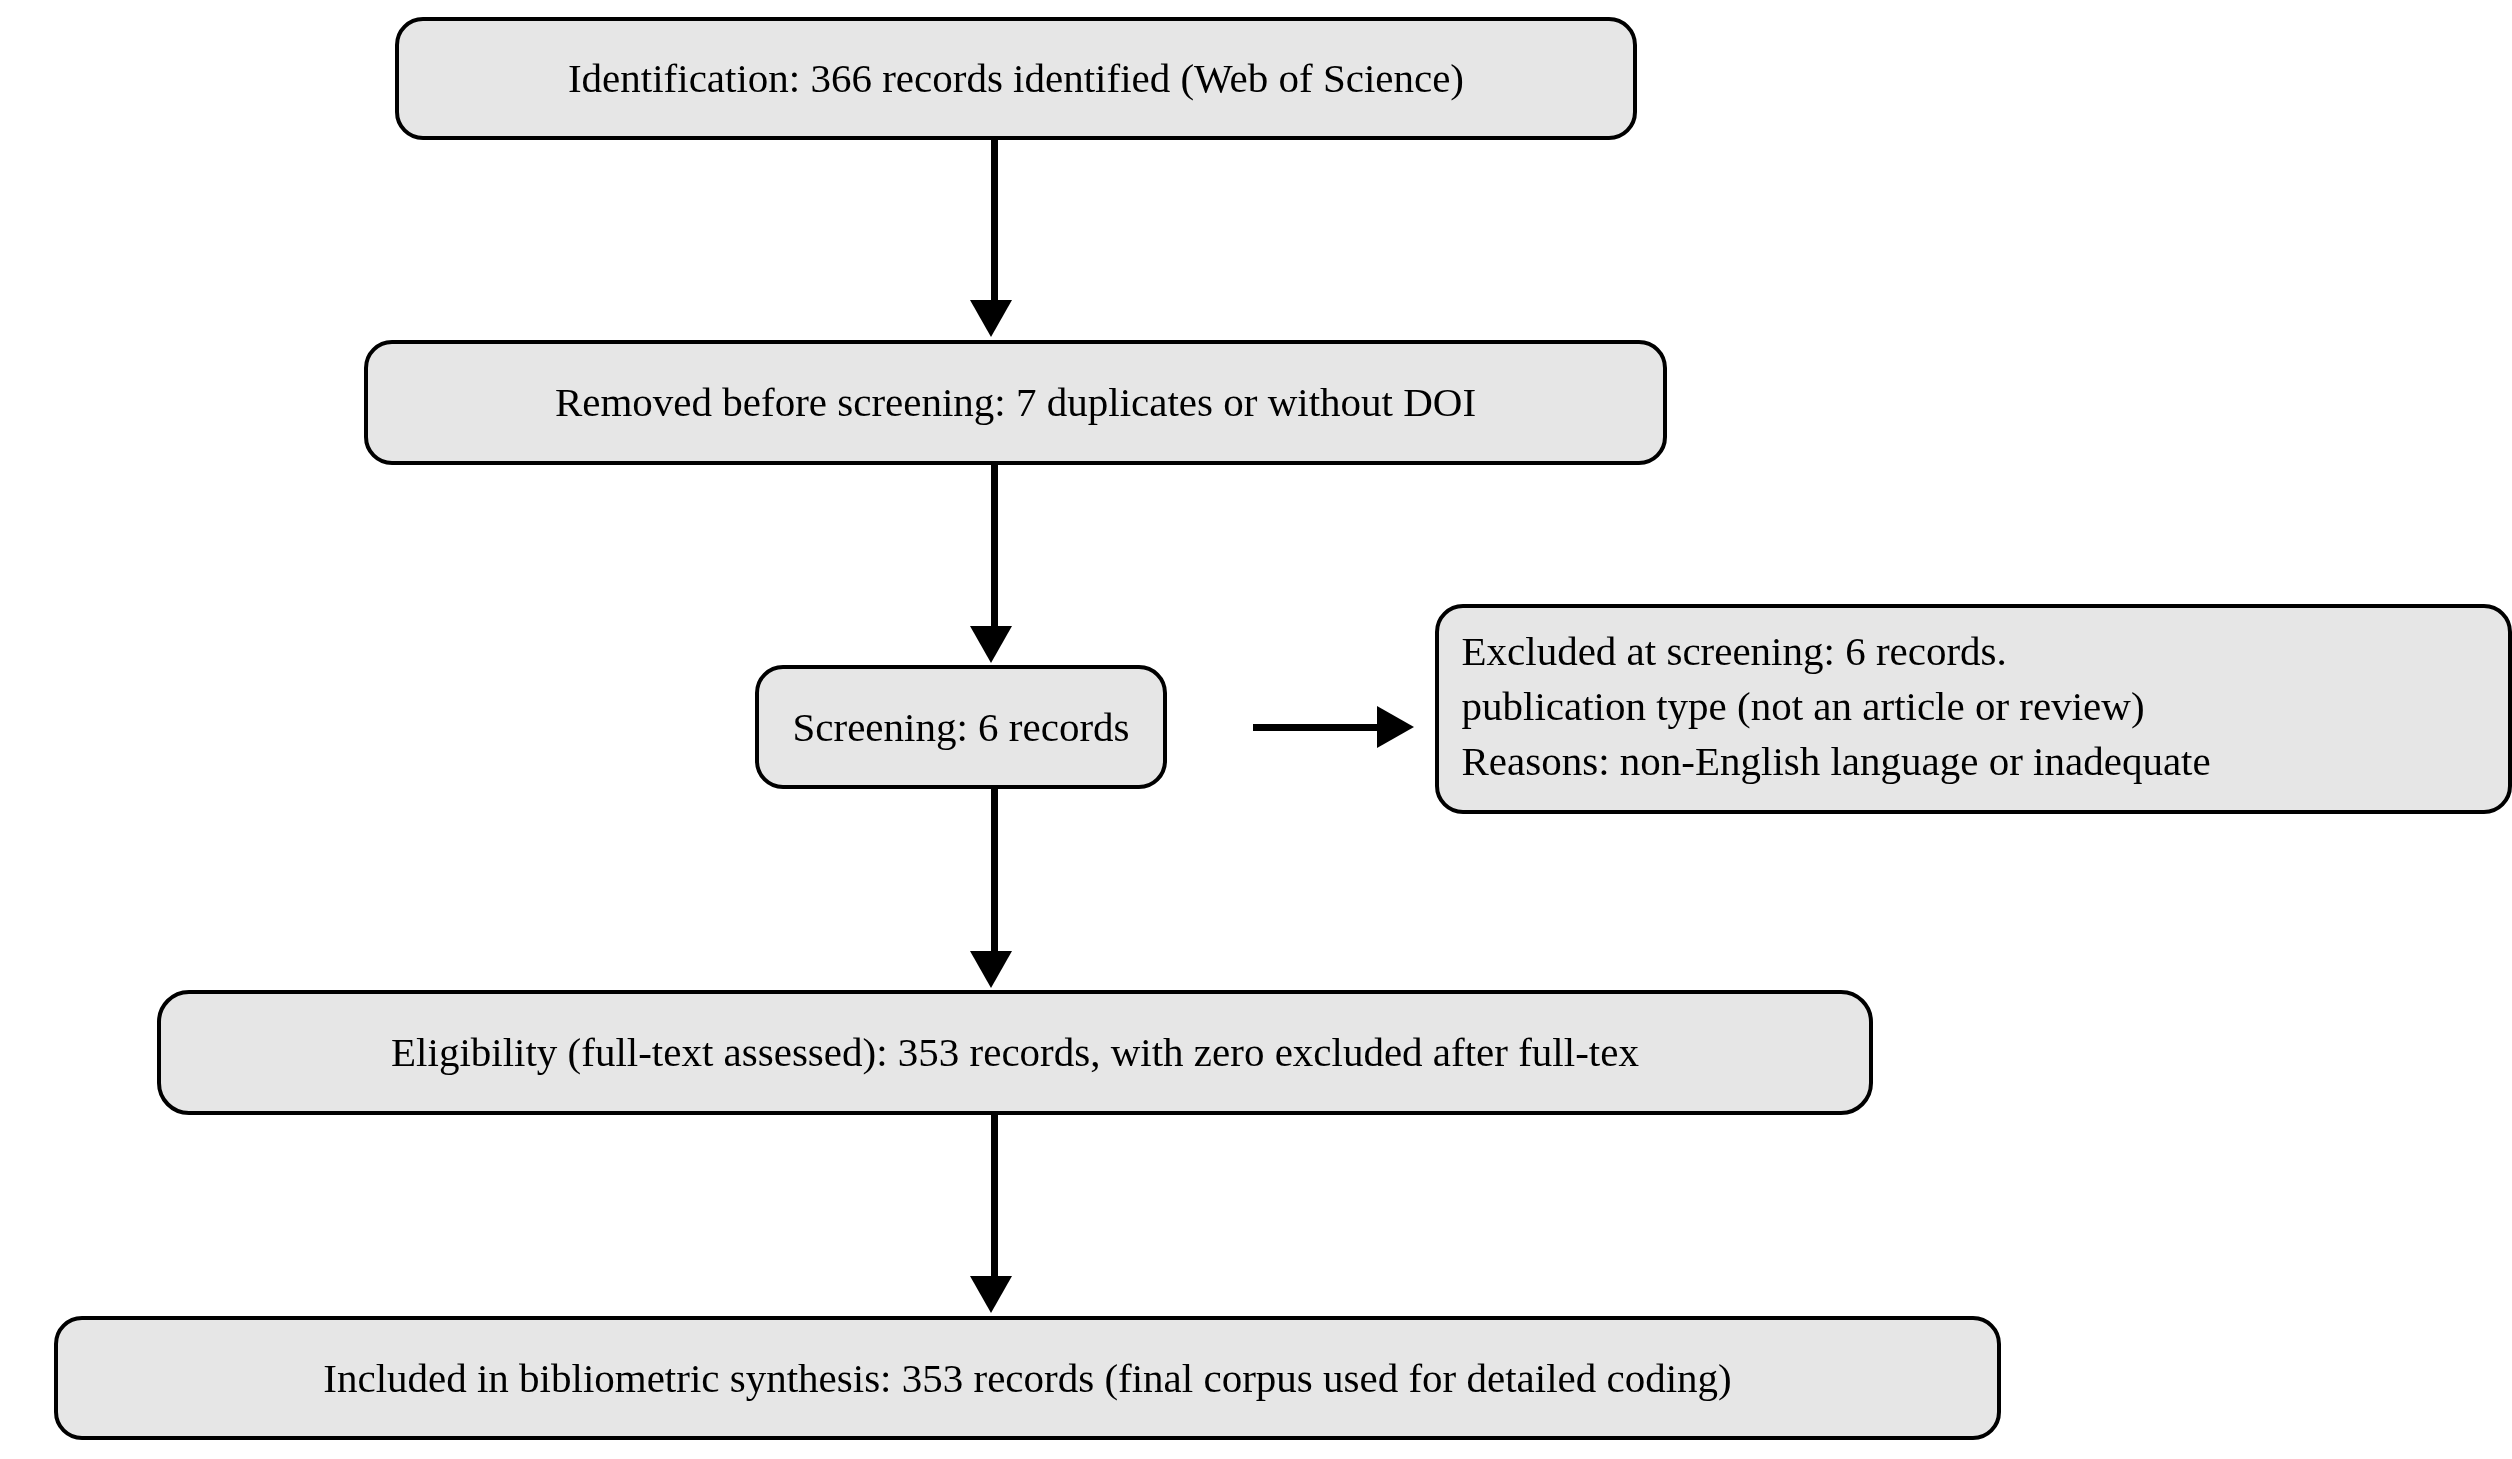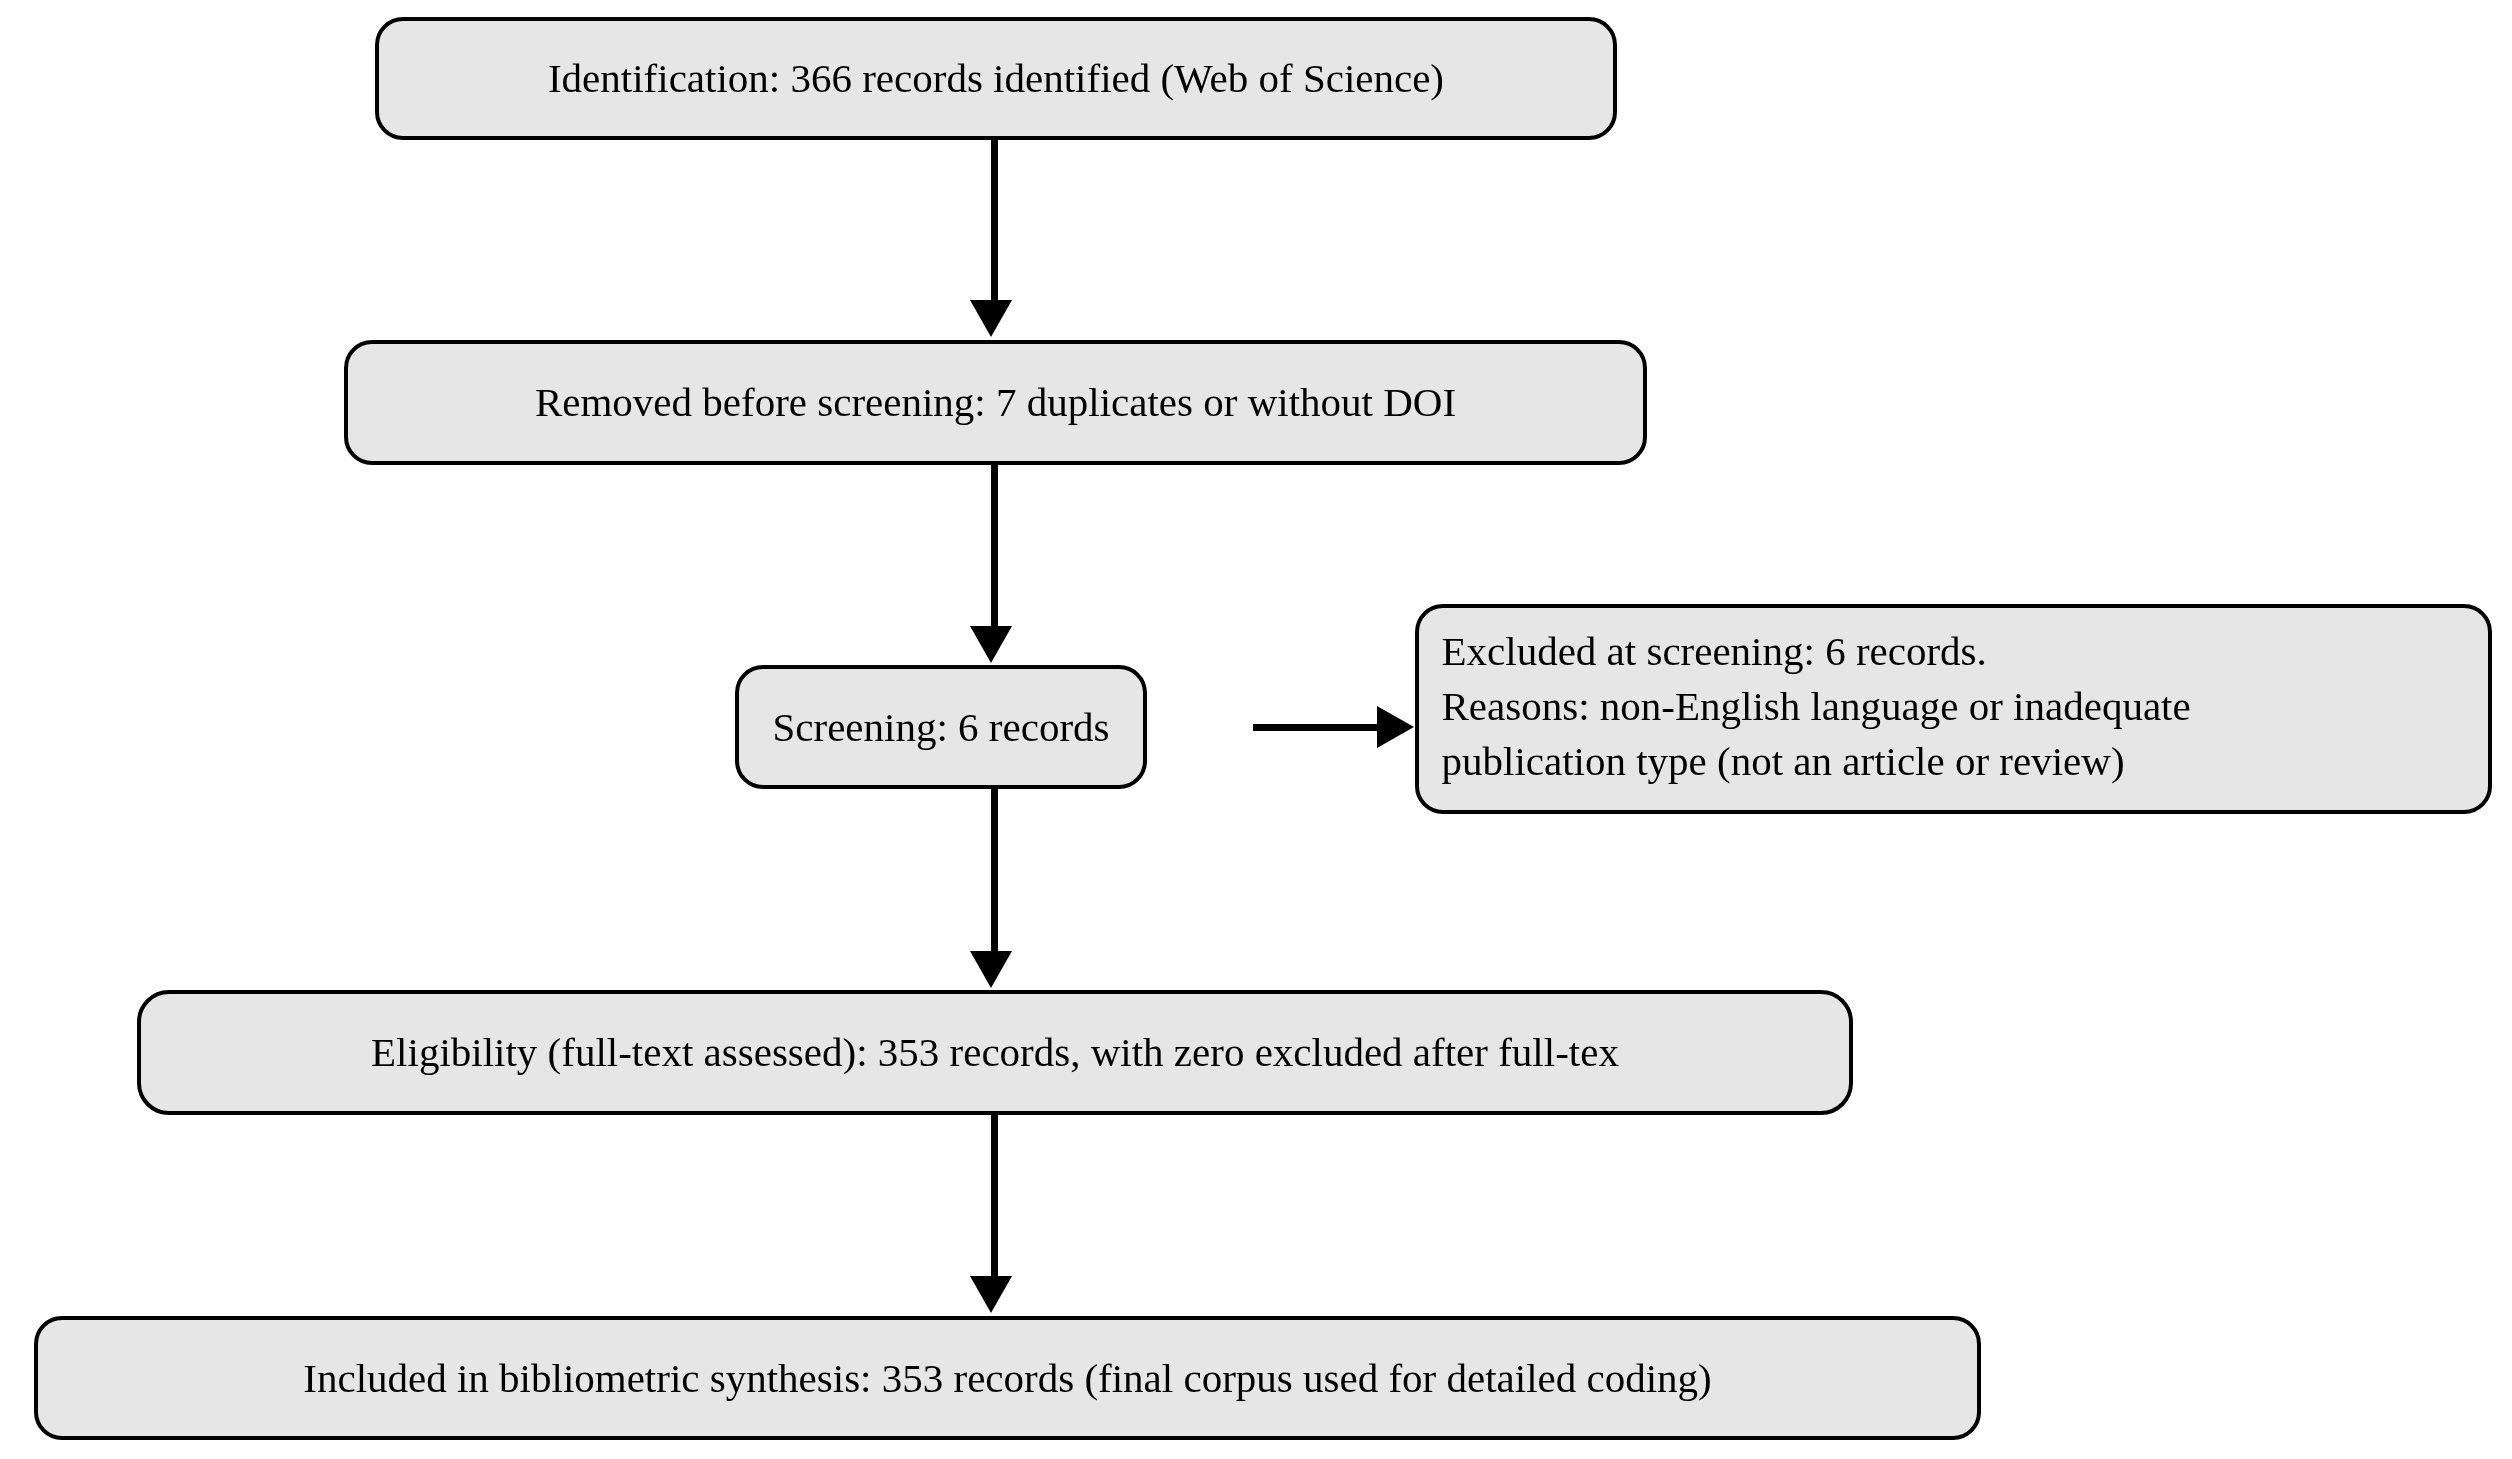--- a/index.html
+++ b/index.html
@@ -24,20 +24,21 @@
     border: 4.6px solid #000000;
     border-radius: 28px;
     display: flex;
     align-items: center;
     justify-content: center;
     color: #000000;
     font-family: "Liberation Serif", "DejaVu Serif", serif;
     font-size: 41px;
     line-height: 1.18;
     white-space: nowrap;
+    margin-left: 20px;
   }
   .node.multiline {
     display: block;
     white-space: normal;
     padding: 18.6px 22.5px 0 22.5px;
   }
   .node.multiline .tline {
     display: block;
     text-align: left;
     white-space: nowrap;
@@ -104,22 +105,22 @@
   <div class="vline" id="edge2-line"></div>
   <div class="arrowhead-down" id="edge2-head"></div>
 
   <div class="node" id="node-screening">Screening: 6 records</div>
 
   <div class="hline" id="edge3-line"></div>
   <div class="arrowhead-right" id="edge3-head"></div>
 
   <div class="node multiline" id="node-excluded">
     <span class="tline">Excluded at screening: 6 records.</span>
+    <span class="tline">publication type (not an article or review)</span>
     <span class="tline">Reasons: non-English language or inadequate</span>
-    <span class="tline">publication type (not an article or review)</span>
   </div>
 
   <div class="vline" id="edge4-line"></div>
   <div class="arrowhead-down" id="edge4-head"></div>
 
   <div class="node" id="node-eligibility">Eligibility (full-text assessed): 353 records, with zero excluded after full-tex</div>
 
   <div class="vline" id="edge5-line"></div>
   <div class="arrowhead-down" id="edge5-head"></div>
 

